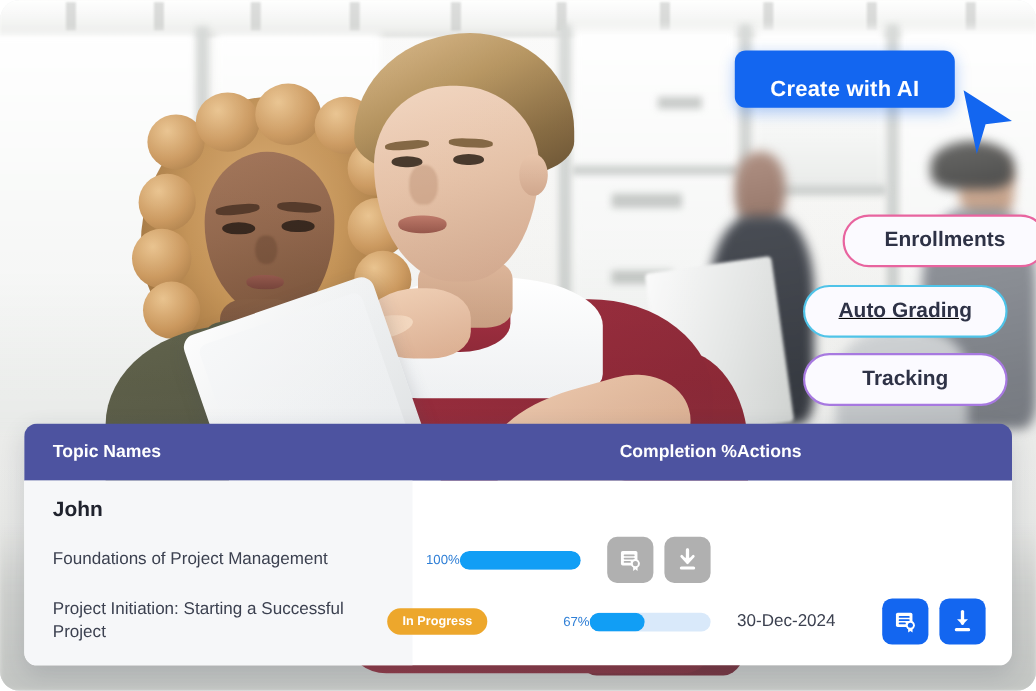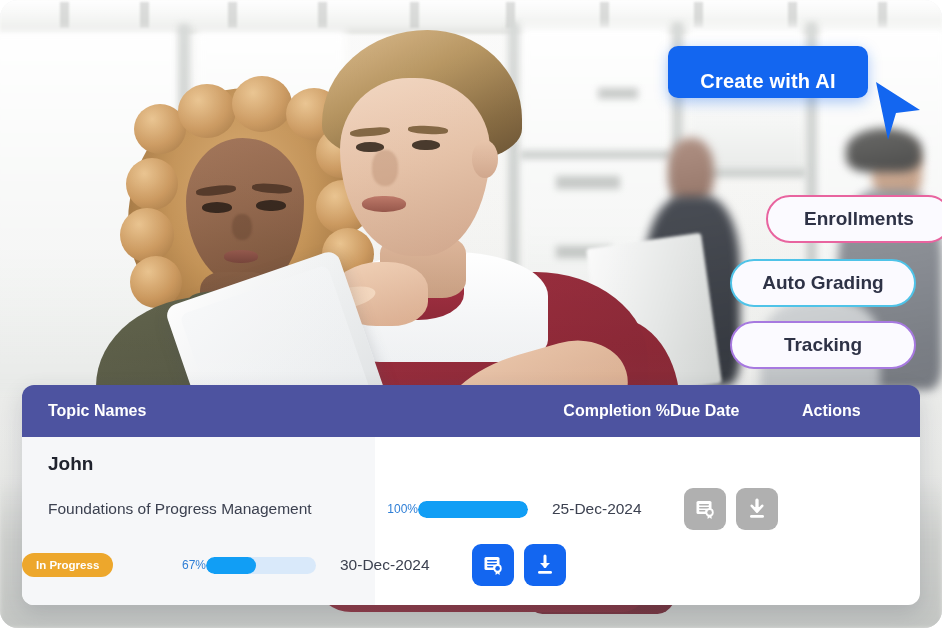--- a/index.html
+++ b/index.html
@@ -457,50 +457,48 @@
     <span>Create with AI</span>
   </div>
 
   <svg class="cursor-arrow" viewBox="0 0 52 62" xmlns="http://www.w3.org/2000/svg">
     <path d="M4 2 L48 30 L24 33 L16 60 Z" fill="#1366f0"></path>
   </svg>
 
   <div class="pill" id="pill-0" style="border-color: rgb(232, 100, 159); margin-left: 36px;">
     <span>Enrollments</span>
   </div>
-  <div class="pill" id="pill-1" style="border-color: rgb(79, 195, 232);">
+  <div class="pill" id="pill-1" style="border-color: rgb(79, 195, 232); text-decoration: underline;">
     <span>Auto Grading</span>
   </div>
   <div class="pill" id="pill-2" style="border-color: rgb(167, 121, 224);">
     <span>Tracking</span>
   </div>
 
   <div class="table-card">
 
     <div class="thead" style="background: rgb(77, 83, 160);">
       <div class="c-topic">Topic Names</div>
       <div class="c-badge"></div>
       <div class="c-pct">Completion %</div>
-      <div class="c-due">Due Date</div>
       <div class="c-act">Actions</div>
     </div>
 
     <div class="tbody">
 
       <div class="group-name">John</div>
 
       <div class="row">
-        <div class="c-topic topic-text">Foundations of Progress Management</div>
+        <div class="c-topic topic-text">Foundations of Project Management</div>
         <div class="c-pct pct">100%</div>
         <div class="c-bar">
           <div class="bar-track">
             <div class="bar-fill" id="bar-0" style="width: 100%;"></div>
           </div>
         </div>
-        <div class="c-due due">25-Dec-2024</div>
         <div class="c-act actions">
           <button class="act-btn disabled">
             <svg width="24" height="24" viewBox="0 0 24 24">
               <rect x="3.5" y="4" width="15" height="13" rx="1.6" fill="#ffffff"></rect>
               <rect x="6" y="7" width="10" height="1.6" rx=".8" fill="#b0b0b0"></rect>
               <rect x="6" y="10" width="10" height="1.6" rx=".8" fill="#b0b0b0"></rect>
               <rect x="6" y="13" width="6.5" height="1.6" rx=".8" fill="#b0b0b0"></rect>
               <circle cx="16.6" cy="15.4" r="4.1" fill="#ffffff"></circle>
               <circle cx="16.6" cy="15.4" r="2.3" fill="#b0b0b0"></circle>
               <path d="M14.6 18.4 L14.6 22 L16.6 20.6 L18.6 22 L18.6 18.4 Z" fill="#ffffff"></path>
@@ -511,20 +509,21 @@
               <path d="M12 3 L12 12.5 M12 14.5 L6.8 8.8 M12 14.5 L17.2 8.8 Z" stroke="#ffffff" stroke-width="2.6" stroke-linecap="round" stroke-linejoin="round" fill="none"></path>
               <path d="M12 3 L12 13.6" stroke="#ffffff" stroke-width="3" stroke-linecap="round"></path>
               <path d="M7 10 L12 15 L17 10 Z" fill="#ffffff"></path>
               <rect x="5" y="18" width="14" height="2.8" rx="1.4" fill="#ffffff"></rect>
             </svg>
           </button>
         </div>
       </div>
 
       <div class="row">
+        <div class="c-topic topic-text">Project Initiation: Starting a Successful Project</div>
         <div class="c-badge">
           <span class="badge inprogress" style="background: rgb(237, 167, 44);">In Progress</span>
         </div>
         <div class="c-pct pct">67%</div>
         <div class="c-bar">
           <div class="bar-track">
             <div class="bar-fill" id="bar-1" style="width: 45%;"></div>
           </div>
         </div>
         <div class="c-due due">30-Dec-2024</div>

